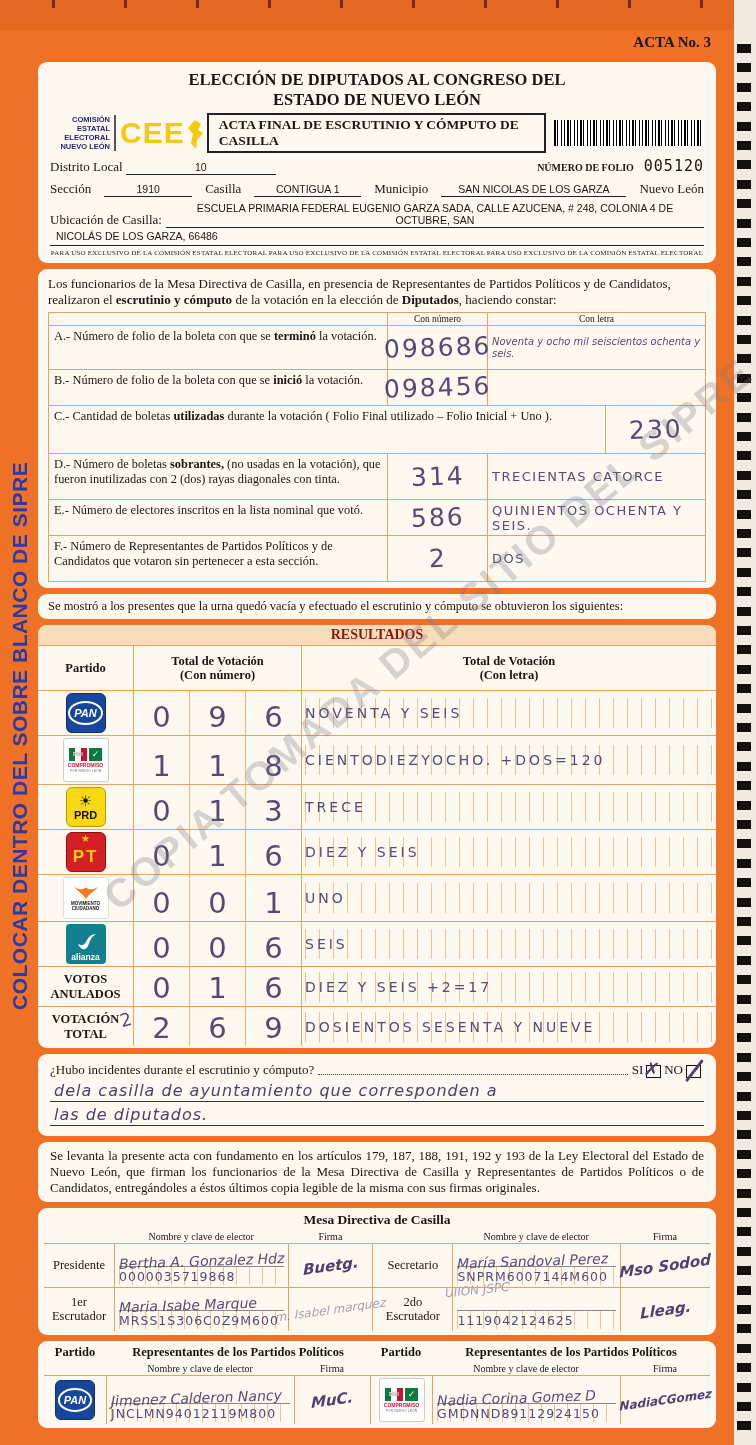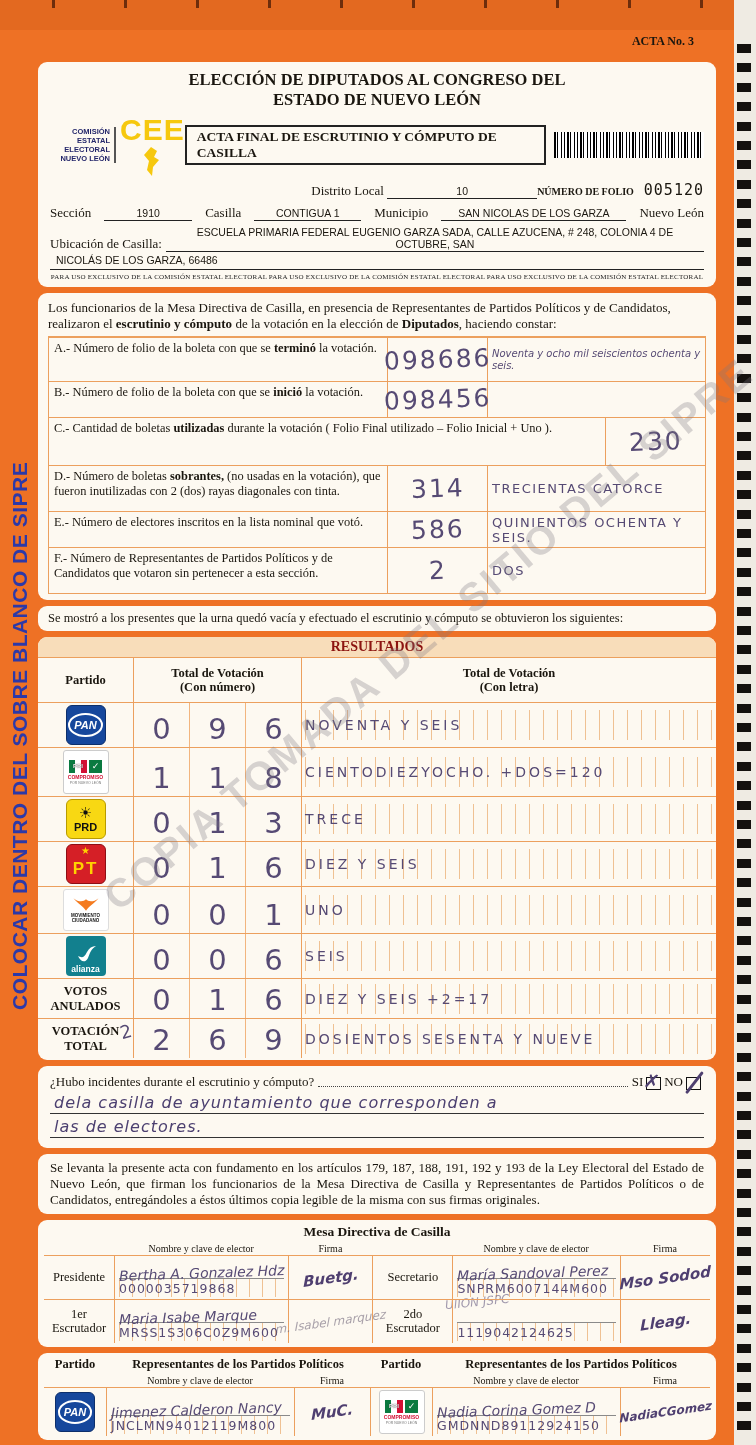--- a/index.html
+++ b/index.html
@@ -15,36 +15,36 @@
   .top-shade{position:absolute;top:0;left:0;right:0;height:30px;background:rgba(180,70,10,.18);}
   .binding{position:absolute;right:0;top:0;width:22px;height:100%;background:#efebe3;}
   .binding-holes{position:absolute;left:3px;top:44px;bottom:6px;width:14px;
     background:repeating-linear-gradient(180deg,#14110e 0 9px,transparent 9px 19.4px);}
   .side-text{position:absolute;left:8px;top:1010px;transform:rotate(-90deg);transform-origin:left top;
     font-family:"Liberation Sans",sans-serif;font-weight:bold;font-size:21px;color:var(--blue);
     letter-spacing:.5px;white-space:nowrap;z-index:4;}
   .watermark{position:absolute;left:95px;top:885px;transform:rotate(-40deg);transform-origin:left top;
     font-family:"Liberation Sans",sans-serif;font-weight:bold;font-size:40px;letter-spacing:3px;
     color:rgba(125,118,130,.30);white-space:nowrap;z-index:6;pointer-events:none;}
-  .acta-no{position:absolute;top:34px;right:62px;font-weight:bold;font-size:12px;z-index:3;}
+  .acta-no{position:absolute;top:34px;right:45px;font-weight:bold;font-size:15px;z-index:3;}
   .content{position:absolute;left:38px;top:62px;width:678px;z-index:2;}
   .card{background:var(--card);border-radius:9px;margin-bottom:6px;}
 
   
   .hd{padding:8px 12px 4px;}
   .title{text-align:center;font-weight:bold;font-size:16.5px;line-height:1.2;}
   .hd-row{display:flex;align-items:center;margin-top:3px;}
   .org{width:66px;text-align:right;font-family:"Liberation Sans",sans-serif;font-weight:bold;
        font-size:7.5px;line-height:1.2;color:#23266a;padding-right:4px;border-right:2px solid #555;}
-  .cee{display:flex;align-items:center;margin-left:4px;flex-direction:column;}
+  .cee{display:flex;align-items:flex-end;margin-left:4px;}
   .cee-txt{font-family:"Liberation Sans",sans-serif;font-weight:bold;font-size:30px;color:#f6c80e;letter-spacing:1px;}
   .sub-box{border:2px solid #222;font-weight:bold;font-size:13.5px;padding:2px 10px;margin:0 auto;}
   .barcode{width:150px;height:26px;margin-left:8px;
     background:repeating-linear-gradient(90deg,#000 0 2px,#fff 2px 3px,#000 3px 4px,#fff 4px 7px,#000 7px 8px,#fff 8px 10px,#000 10px 11px,#fff 11px 13px);}
-  .fol-row{display:flex;justify-content:flex-end;align-items:flex-end;margin-top:4px;}
+  .fol-row{display:flex;justify-content:space-between;align-items:flex-end;margin-top:4px;}
   .fol-label{font-weight:bold;font-size:10px;}
   .fol-val{font-family:"DejaVu Sans Mono",monospace;font-size:15px;letter-spacing:1px;margin-left:6px;}
   .fld{font-size:13px;}
   .uv{display:inline-block;border-bottom:1.2px solid #222;text-align:center;
       font-family:"Liberation Sans",sans-serif;font-size:10.5px;padding:0 6px 1px;vertical-align:bottom;}
   .sec-row{display:flex;align-items:flex-end;gap:13px;margin-top:6px;}
   .ubi-row{display:flex;align-items:flex-end;gap:4px;margin-top:5px;}
   .uv-fill{flex:1;text-align:center;}
   .uv-left{flex:1;text-align:left;}
   .full-rule{border-bottom:1.3px solid #222;margin-top:2px;}
@@ -229,20 +229,25 @@
       <div class="uso-row">
         <span>PARA USO EXCLUSIVO DE LA COMISIÓN ESTATAL ELECTORAL</span>
         <span>PARA USO EXCLUSIVO DE LA COMISIÓN ESTATAL ELECTORAL</span>
         <span>PARA USO EXCLUSIVO DE LA COMISIÓN ESTATAL ELECTORAL</span>
       </div>
     </div>
 
     <div class="card sc">
       <p class="intro"><span>Los funcionarios de la Mesa Directiva de Casilla, en presencia de Representantes de Partidos Políticos  y de Candidatos, realizaron el </span><b>escrutinio y cómputo</b><span> de la votación en la elección de </span><b>Diputados</b><span>, haciendo constar:</span></p>
       <div class="stable">
+        <div class="shead">
+          <div class="sh-l"></div>
+          <div class="sh-n">Con número</div>
+          <div class="sh-t">Con letra</div>
+        </div>
         <div class="srow h44">
           <div class="sr-label"><span>A.- Número de folio de la boleta con que se </span><b>terminó</b><span> la votación.</span></div>
           <div class="sr-num">
               <span class="hw-num">098686</span>
             </div>
           <div class="sr-letra">
               <span class="hw-small">Noventa y ocho mil seiscientos ochenta y seis.</span>
             </div>
         </div>
         <div class="srow h36">
@@ -518,21 +523,21 @@
         <span>SI</span>
         <span class="cb">
             <span class="x">✗</span>
           </span>
         <span>NO</span>
         <span class="cb">
             <span class="slash"></span>
           </span>
       </div>
       <div class="inc-l hw-line">dela casilla de ayuntamiento que corresponden a</div>
-      <div class="inc-l hw-line">las de electores.</div>
+      <div class="inc-l hw-line">las de diputados.</div>
     </div>
 
     <div class="card legal">Se levanta la presente acta con fundamento en los artículos 179, 187, 188, 191, 192 y 193 de la Ley Electoral del Estado de Nuevo León, que firman los funcionarios de la Mesa Directiva de Casilla y Representantes de  Partidos Políticos o de Candidatos, entregándoles a éstos últimos copia legible de la misma con sus firmas originales.</div>
 
     <div class="card">
       <div class="mgrid">
         <div class="gtitle">Mesa Directiva de Casilla</div>
         <div></div>
         <div class="ghdr">Nombre y clave de elector</div>
         <div class="ghdr">Firma</div>

